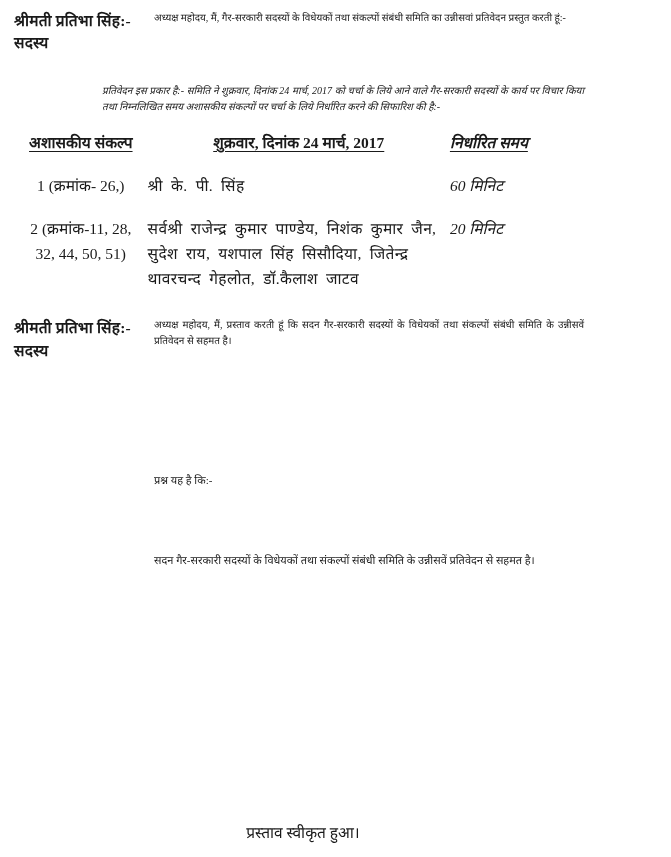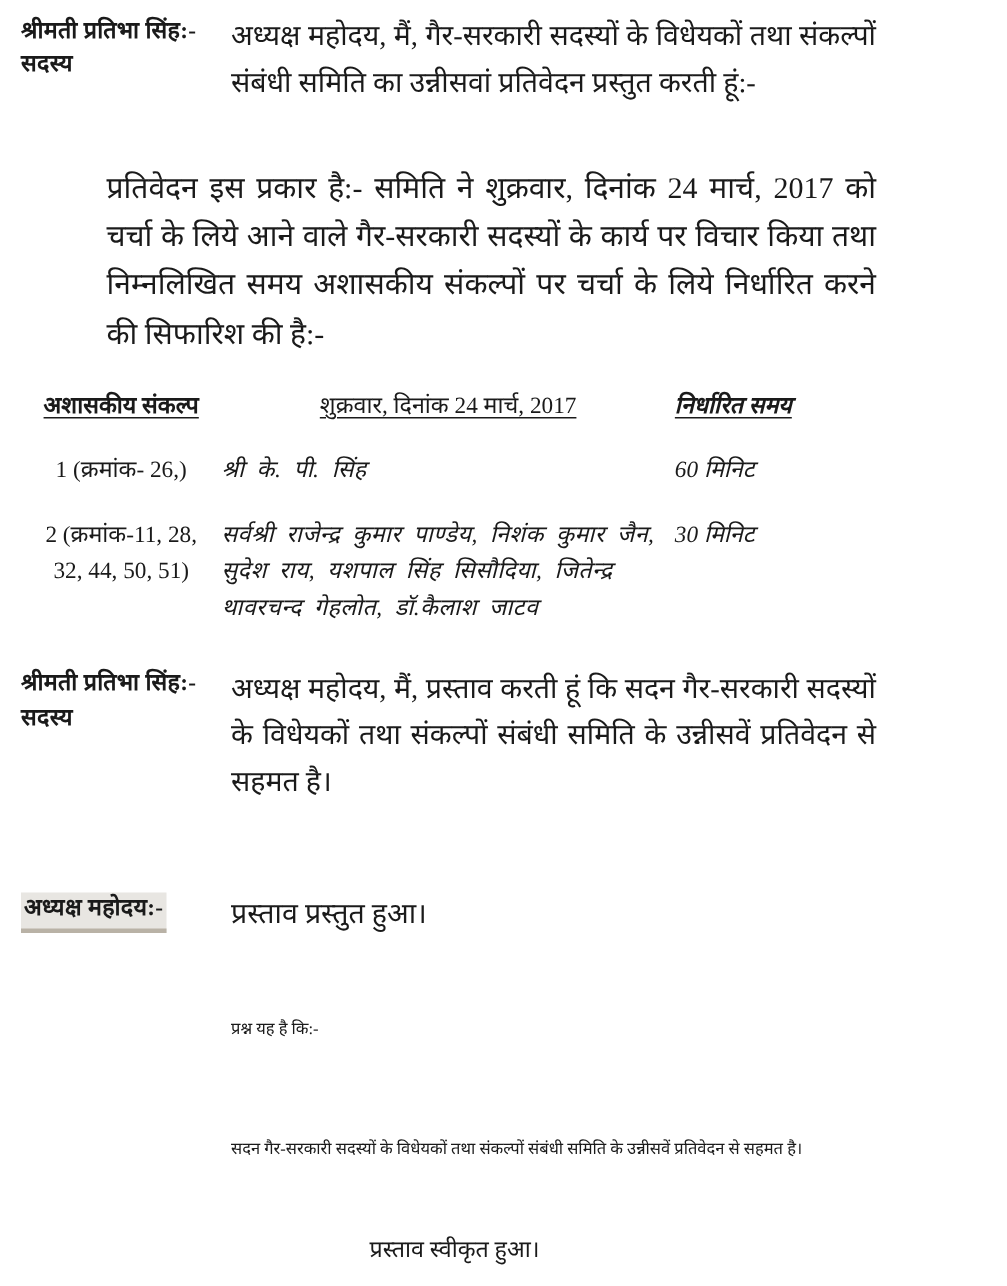--- a/index.html
+++ b/index.html
@@ -33,33 +33,34 @@
     font-size: 15.5px;
     line-height: 1.45;
     letter-spacing: 0.2px;
     font-weight: 600;
   }
   .speaker .role {
     display: block;
   }
   .body {
     flex: 1 1 auto;
-    font-size: 19px;
+    font-size: 10px;
     line-height: 1.62;
     text-align: justify;
     text-justify: inter-word;
   }
   .body p {
     margin: 0 0 0 0;
   }
   .indent-body {
-    margin-left: 57px;
-    font-size: 20px;
+    margin-left: 88px;
+    font-size: 10px;
     line-height: 1.62;
     text-align: justify;
+    font-style: italic;
   }
   .gap-md { height: 18px; }
   .gap-lg { height: 26px; }
   .gap-xl { height: 40px; }
 
   
   .res-table {
     width: 100%;
     margin-top: 16px;
     border-collapse: collapse;
@@ -73,39 +74,38 @@
   .col-no { width: 140px; }
   .col-names { width: 350px; }
   .col-time { width: 150px; text-align: left; font-style: italic; }
 
   .hdr-left {
     font-weight: 600;
     text-decoration: underline;
     text-underline-offset: 3px;
   }
   .hdr-mid {
-    font-weight: 400;
+    font-weight: 700;
     text-decoration: underline;
     text-underline-offset: 3px;
     padding-left: 26px;
   }
   .hdr-right {
     font-weight: 600;
     text-decoration: underline;
     text-underline-offset: 3px;
   }
   .row-spacer td { height: 18px; }
   .names {
     padding-left: 22px;
     letter-spacing: 0.3px;
   }
   .names .nline {
     display: block;
     word-spacing: 4px;
-    font-style: italic;
   }
   .num {
     white-space: nowrap;
   }
   .num .nline2 { display: block; text-align: center; }
   .time { white-space: nowrap; }
 
   
   .speaker-hl .role {
     display: inline-block;
@@ -182,48 +182,40 @@
       <tr>
         <td class="col-no num">
           <span class="nline2">2 (क्रमांक-11, 28,</span>
           <span class="nline2">32, 44, 50, 51)</span>
         </td>
         <td class="col-names names">
           <span class="nline">सर्वश्री राजेन्द्र कुमार पाण्डेय, निशंक कुमार जैन,</span>
           <span class="nline">सुदेश राय, यशपाल सिंह सिसौदिया, जितेन्द्र</span>
           <span class="nline">थावरचन्द गेहलोत, डॉ.कैलाश जाटव</span>
         </td>
-        <td class="col-time time">30 मिनिट</td>
+        <td class="col-time time">20 मिनिट</td>
       </tr>
     </tbody>
   </table>
 
   <div class="gap-lg"></div>
 
   <div class="block">
     <div class="speaker">
       <span>श्रीमती प्रतिभा सिंह:-</span>
       <span class="role">सदस्य</span>
     </div>
     <div class="body">
       <p>अध्यक्ष महोदय, मैं, प्रस्ताव करती हूं कि सदन गैर-सरकारी सदस्यों के विधेयकों तथा संकल्पों संबंधी समिति के उन्नीसवें प्रतिवेदन से सहमत है।</p>
     </div>
   </div>
 
   <div class="gap-xl"></div>
   <div class="gap-md"></div>
 
-  <div class="block">
-    <div class="speaker speaker-hl">
-      <span class="role">अध्यक्ष महोदय:-</span>
-    </div>
-    <div class="body">
-      <p>प्रस्ताव प्रस्तुत हुआ।</p>
-    </div>
-  </div>
 
   <div class="gap-xl"></div>
 
   <div class="wide-body">
     <p>प्रश्न यह है कि:-</p>
   </div>
 
   <div class="gap-xl"></div>
 
   <div class="wide-body">

